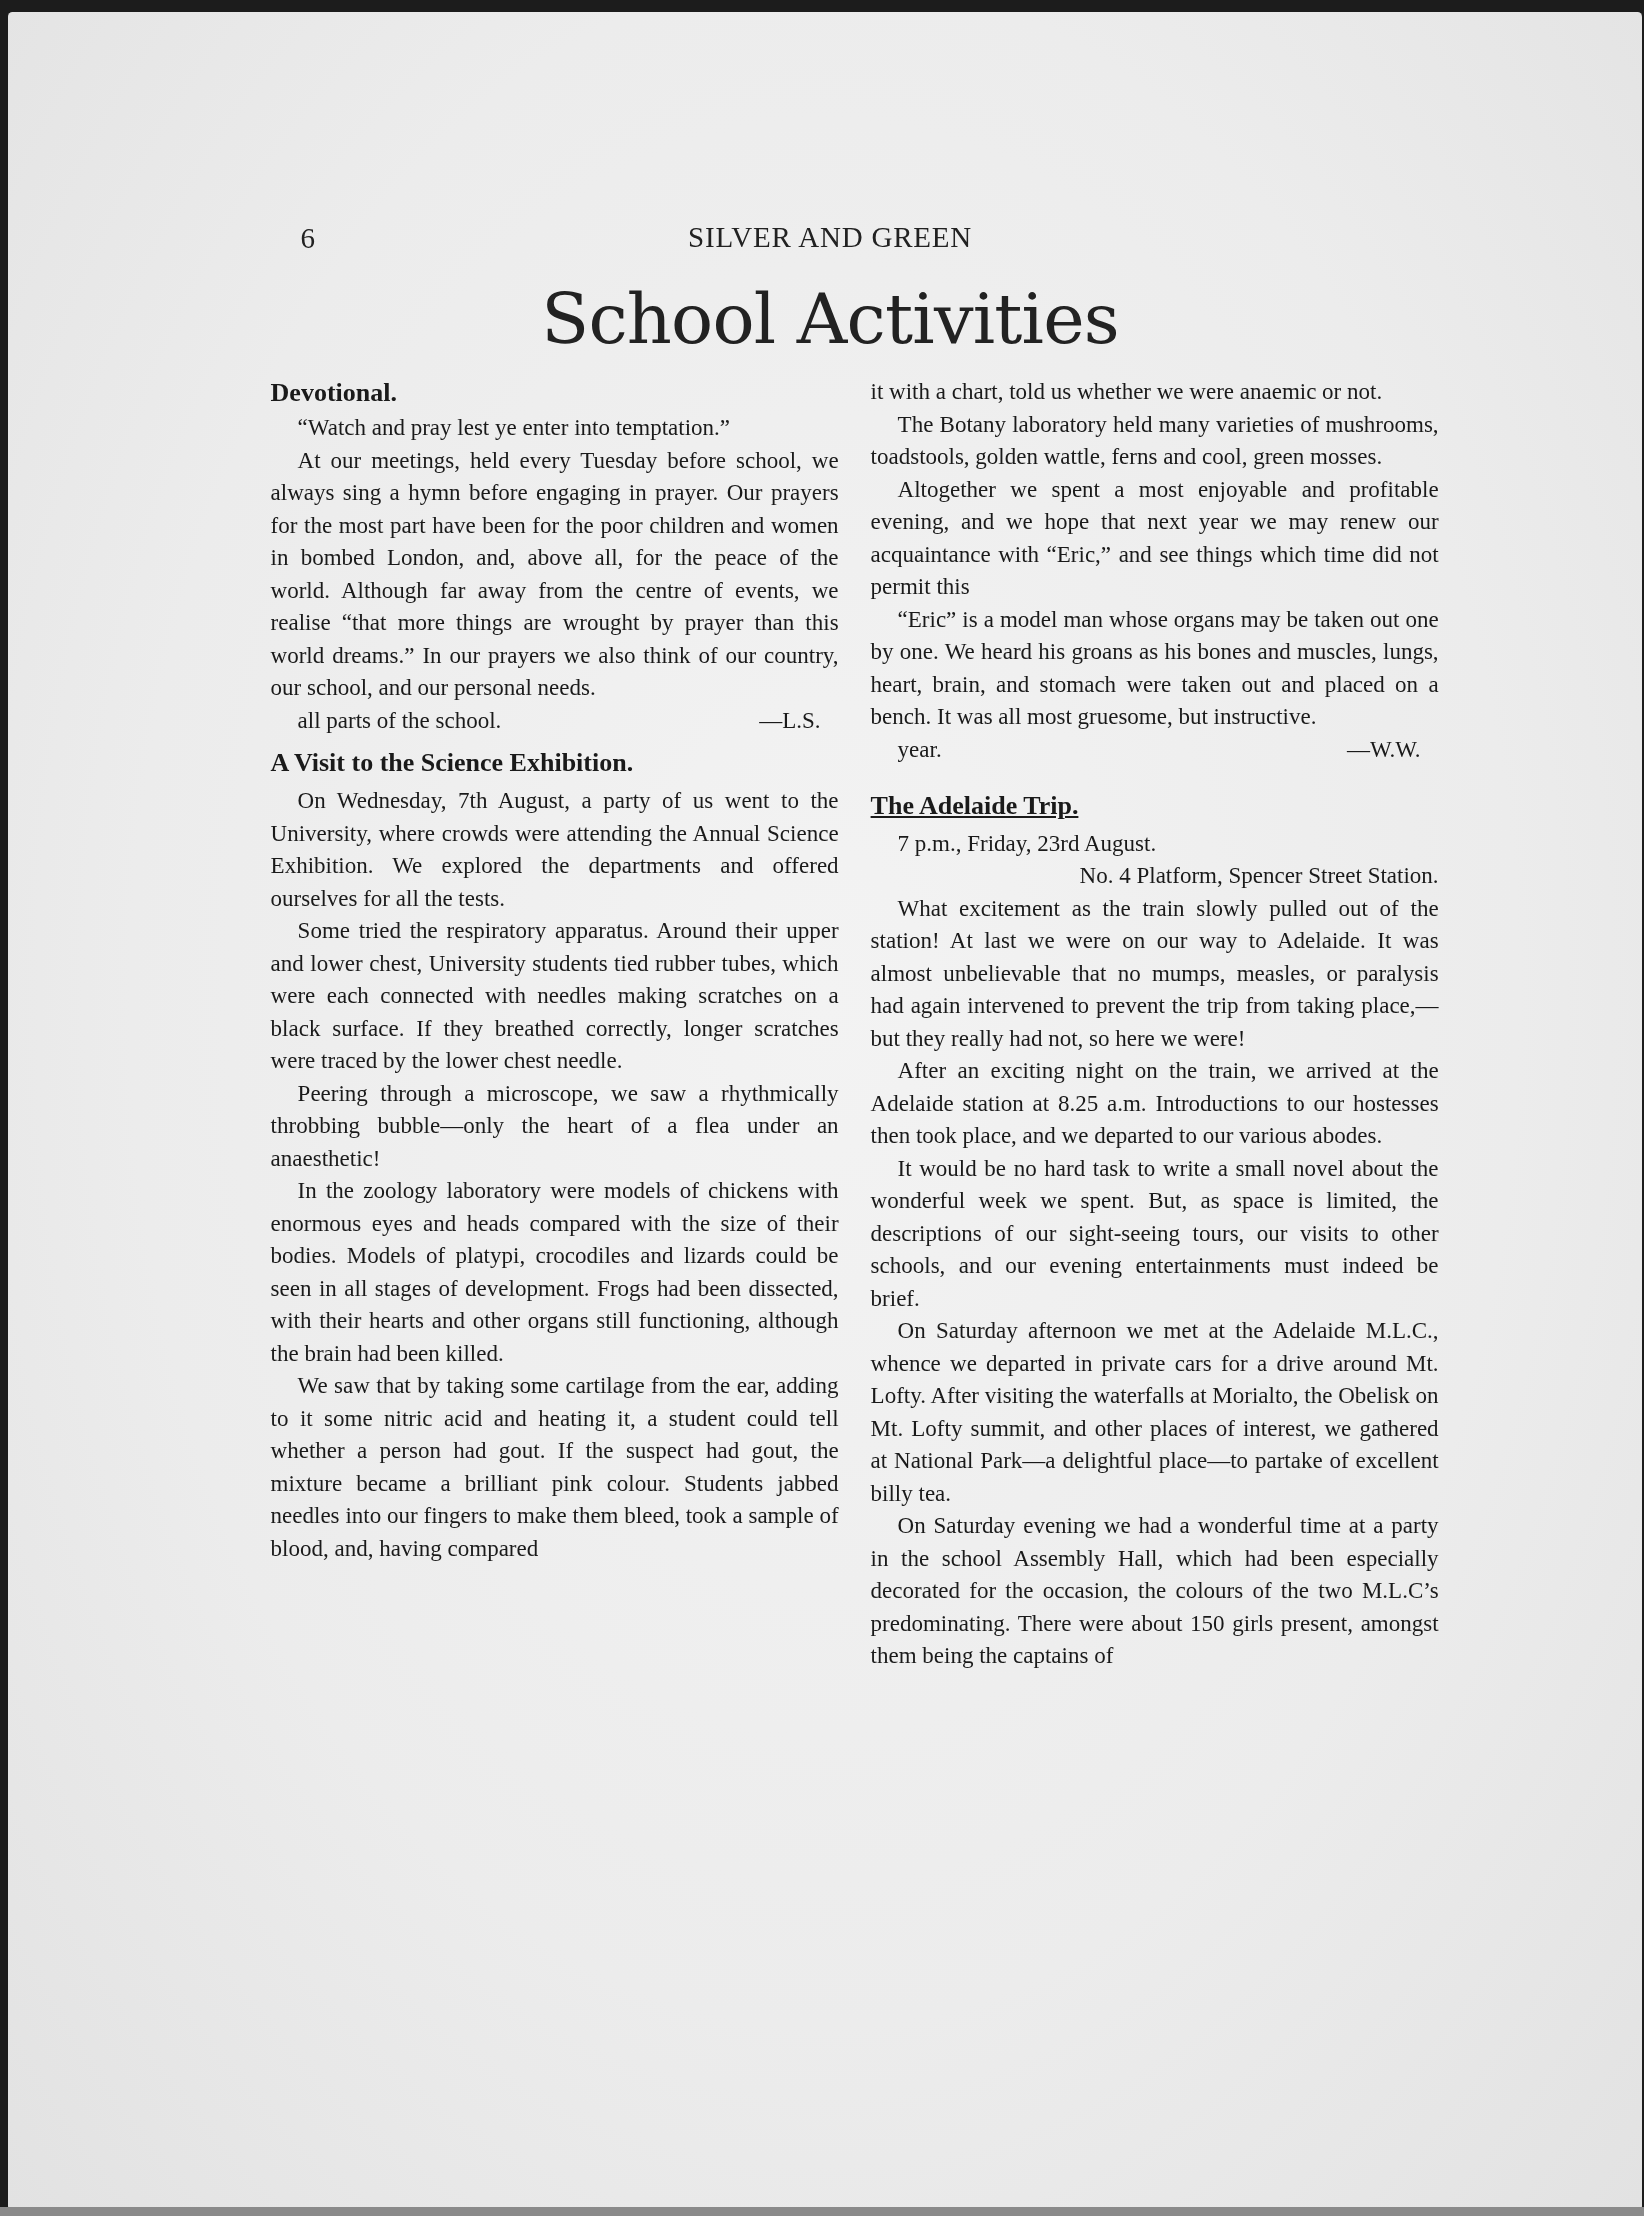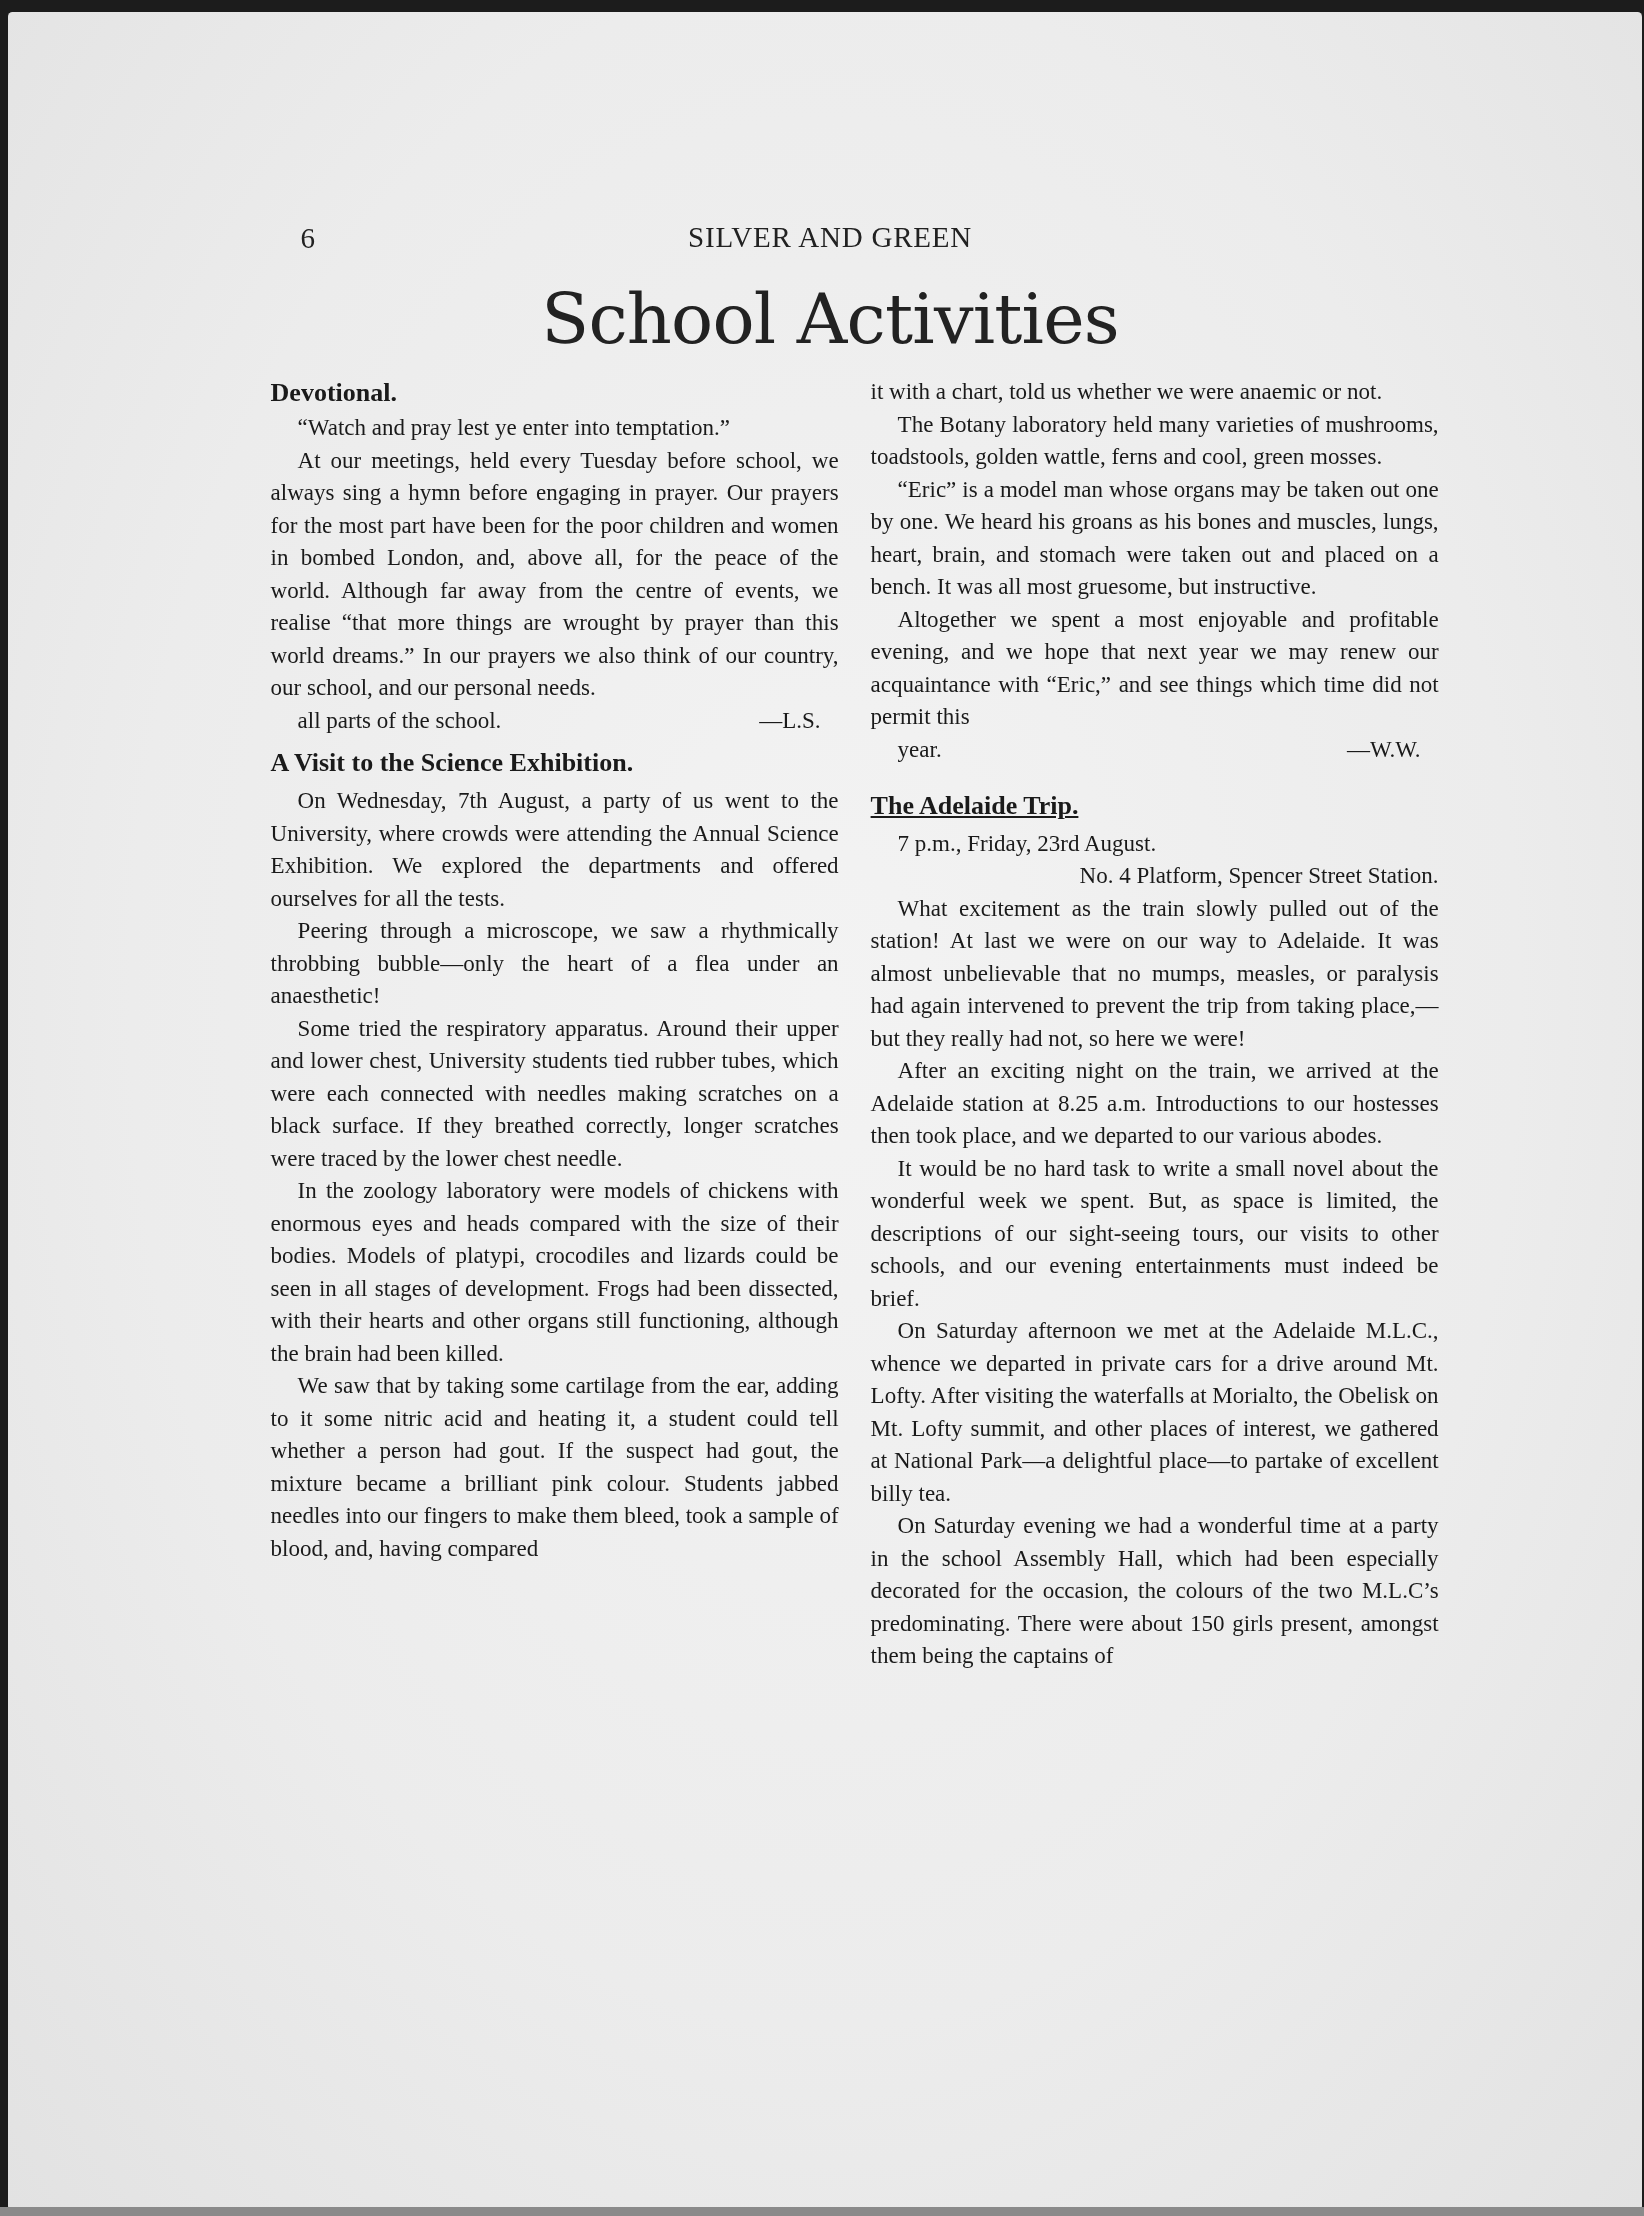--- a/index.html
+++ b/index.html
@@ -63,33 +63,33 @@
       <p>“Watch and pray lest ye enter into temptation.”</p>
       <p>At our meetings, held every Tuesday before school, we always sing a hymn before engaging in prayer. Our prayers for the most part have been for the poor children and women in bombed London, and, above all, for the peace of the world. Although far away from the centre of events, we realise “that more things are wrought by prayer than this world dreams.” In our prayers we also think of our country, our school, and our personal needs.</p>
       <p class="sig-line">
         <span>all parts of the school.</span>
         <span class="sig">—L.S.</span>
       </p>
     </section>
     <section>
       <h2 class="h-science">A Visit to the Science Exhibition.</h2>
       <p>On Wednesday, 7th August, a party of us went to the University, where crowds were attending the Annual Science Exhibition. We explored the departments and offered ourselves for all the tests.</p>
+      <p>Some tried the respiratory apparatus. Around their upper and lower chest, University students tied rubber tubes, which were each connected with needles making scratches on a black surface. If they breathed correctly, longer scratches were traced by the lower chest needle.</p>
       <p>Peering through a microscope, we saw a rhythmically throbbing bubble—only the heart of a flea under an anaesthetic!</p>
-      <p>Some tried the respiratory apparatus. Around their upper and lower chest, University students tied rubber tubes, which were each connected with needles making scratches on a black surface. If they breathed correctly, longer scratches were traced by the lower chest needle.</p>
       <p>In the zoology laboratory were models of chickens with enormous eyes and heads compared with the size of their bodies. Models of platypi, crocodiles and lizards could be seen in all stages of development. Frogs had been dissected, with their hearts and other organs still functioning, although the brain had been killed.</p>
       <p>We saw that by taking some cartilage from the ear, adding to it some nitric acid and heating it, a student could tell whether a person had gout. If the suspect had gout, the mixture became a brilliant pink colour. Students jabbed needles into our fingers to make them bleed, took a sample of blood, and, having compared</p>
     </section>
   </div>
 
   <div class="col right">
     <section>
       <p class="noindent">it with a chart, told us whether we were anaemic or not.</p>
       <p>The Botany laboratory held many varieties of mushrooms, toadstools, golden wattle, ferns and cool, green mosses.</p>
+      <p>Altogether we spent a most enjoyable and profitable evening, and we hope that next year we may renew our acquaintance with “Eric,” and see things which time did not permit this</p>
       <p>“Eric” is a model man whose organs may be taken out one by one. We heard his groans as his bones and muscles, lungs, heart, brain, and stomach were taken out and placed on a bench. It was all most gruesome, but instructive.</p>
-      <p>Altogether we spent a most enjoyable and profitable evening, and we hope that next year we may renew our acquaintance with “Eric,” and see things which time did not permit this</p>
       <p class="sig-line">
         <span>year.</span>
         <span class="sig">—W.W.</span>
       </p>
     </section>
     <section>
       <h2 class="h-adelaide">The Adelaide Trip.</h2>
       <p class="right-line" style="text-align:left">7 p.m., Friday, 23rd August.</p>
       <p class="right-line" style="text-align:right">No. 4 Platform, Spencer Street Station.</p>
       <p>What excitement as the train slowly pulled out of the station! At last we were on our way to Adelaide. It was almost unbelievable that no mumps, measles, or paralysis had again intervened to prevent the trip from taking place,—but they really had not, so here we were!</p>

